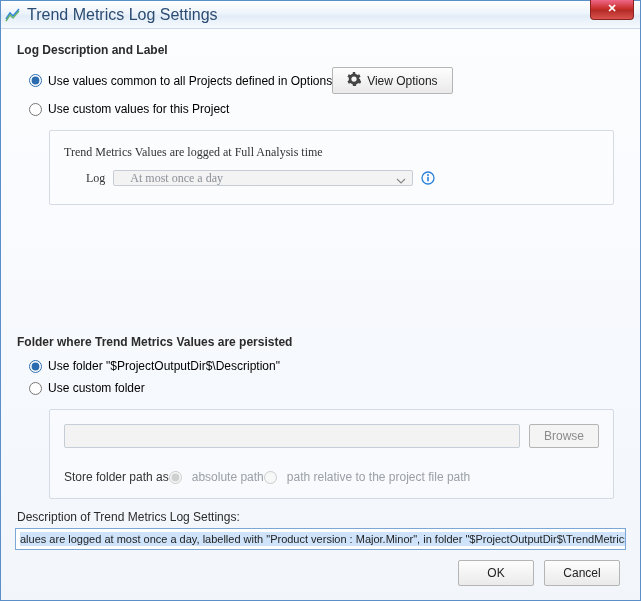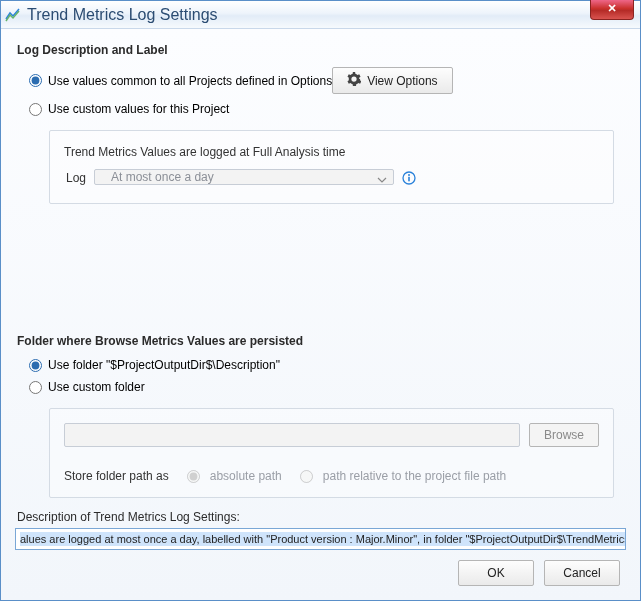--- a/index.html
+++ b/index.html
@@ -85,27 +85,28 @@
   .btn.disabled { color:#8a8a8a; cursor:default; background: #f4f4f4;}
   .view-options-wrap{
   }
   .groupbox {
     border: 1px solid #d4dbe4;
     background: rgba(255,255,255,0.35);
     border-radius: 2px;
     margin: 6px 12px 0 34px;
     padding: 14px 14px 18px 14px;
     position: relative;
+    font-family: Liberation Serif, serif;
   }
   .groupbox-title {
     font-size: 12px;
     color:#333;
     margin-bottom: 10px;
   }
-  .combo-row { display:flex; align-items:flex-end; gap:8px; margin-left: 2px;}
+  .combo-row { display:flex; align-items:center; gap:8px; margin-left: 22px;}
   .combo-label { color:#333; }
   .combo {
     flex: 1;
     max-width: 300px;
     height: 16px;
     border: 1px solid #c7cdd6;
     background: #f3f3f3;
     color: #8b8f97;
     display:flex; align-items:center; padding: 0 20px 0 16px;
     position: relative;
@@ -133,21 +134,21 @@
   }
   .path-input {
     flex:1;
     height:24px;
     border:1px solid #c7cdd6;
     background:#f3f3f3;
     color:#888;
     padding:0 6px;
     border-radius:2px;
   }
-  .store-row { display:flex; gap:18px; }
+  .store-row { display:flex; }
   .store-label { color:#333; }
   .radio-inline { display:flex; align-items:center; gap:4px; color:#9a9ea6; }
   .radio-inline input[type="radio"]{ accent-color:#888; }
   .desc-area{
     margin-top: auto;
   }
   .desc-label{
     color:#2b2b2b;
     margin: 4px 0 4px 2px;
   }
@@ -234,21 +235,21 @@
             <circle cx="7" cy="7" r="6" fill="none" stroke="#2a82da" stroke-width="1.3"></circle>
             <circle cx="7" cy="4" r="1" fill="#2a82da"></circle>
             <rect x="6.2" y="5.8" width="1.6" height="4.5" fill="#2a82da"></rect>
           </svg>
         </span>
       </div>
     </div>
 
     <div class="spacer-big"></div>
 
-    <div class="section-title section-folder-title">Folder where Browse Metrics Values are persisted</div>
+    <div class="section-title section-folder-title">Folder where Trend Metrics Values are persisted</div>
 
     <div class="row radio-row">
       <input type="radio" name="fold" checked="" style="">
       <label>Use folder  "$ProjectOutputDir$\Description"</label>
     </div>
     <div class="row radio-row">
       <input type="radio" name="fold" style="">
       <label>Use custom folder</label>
     </div>
 

